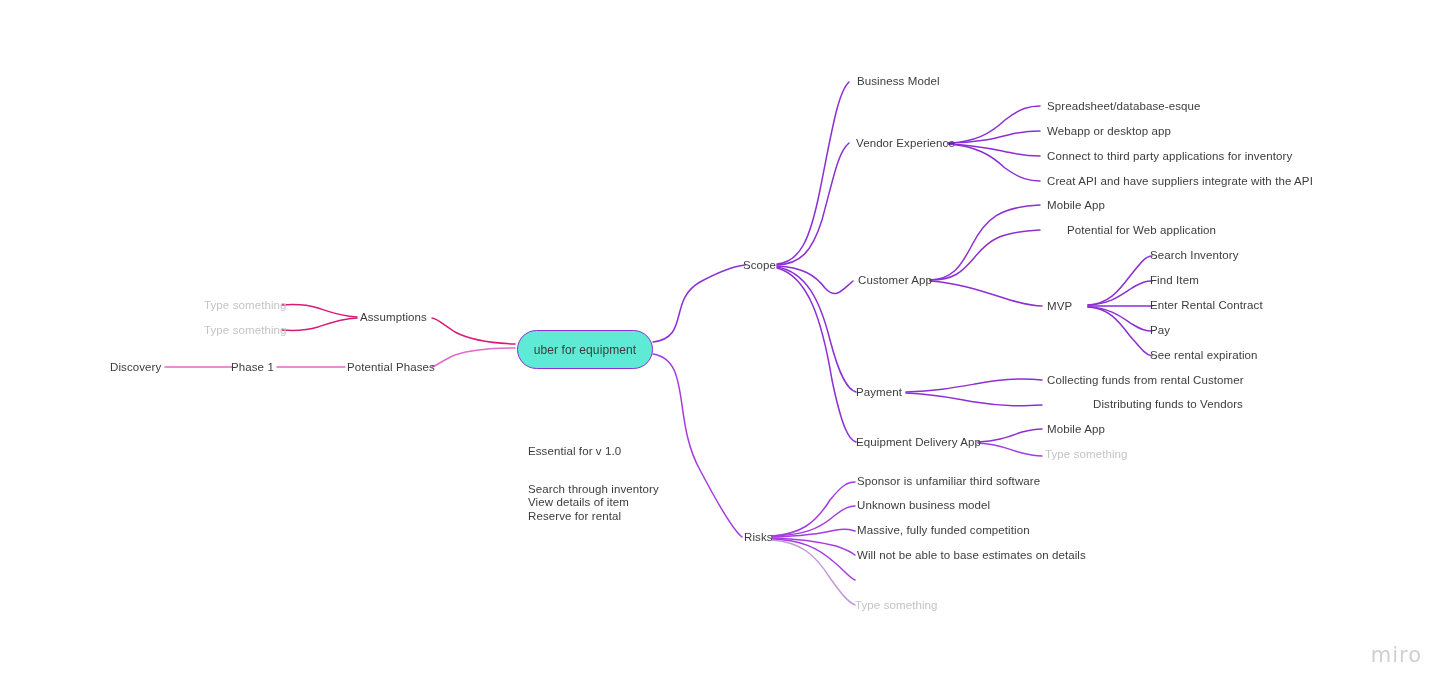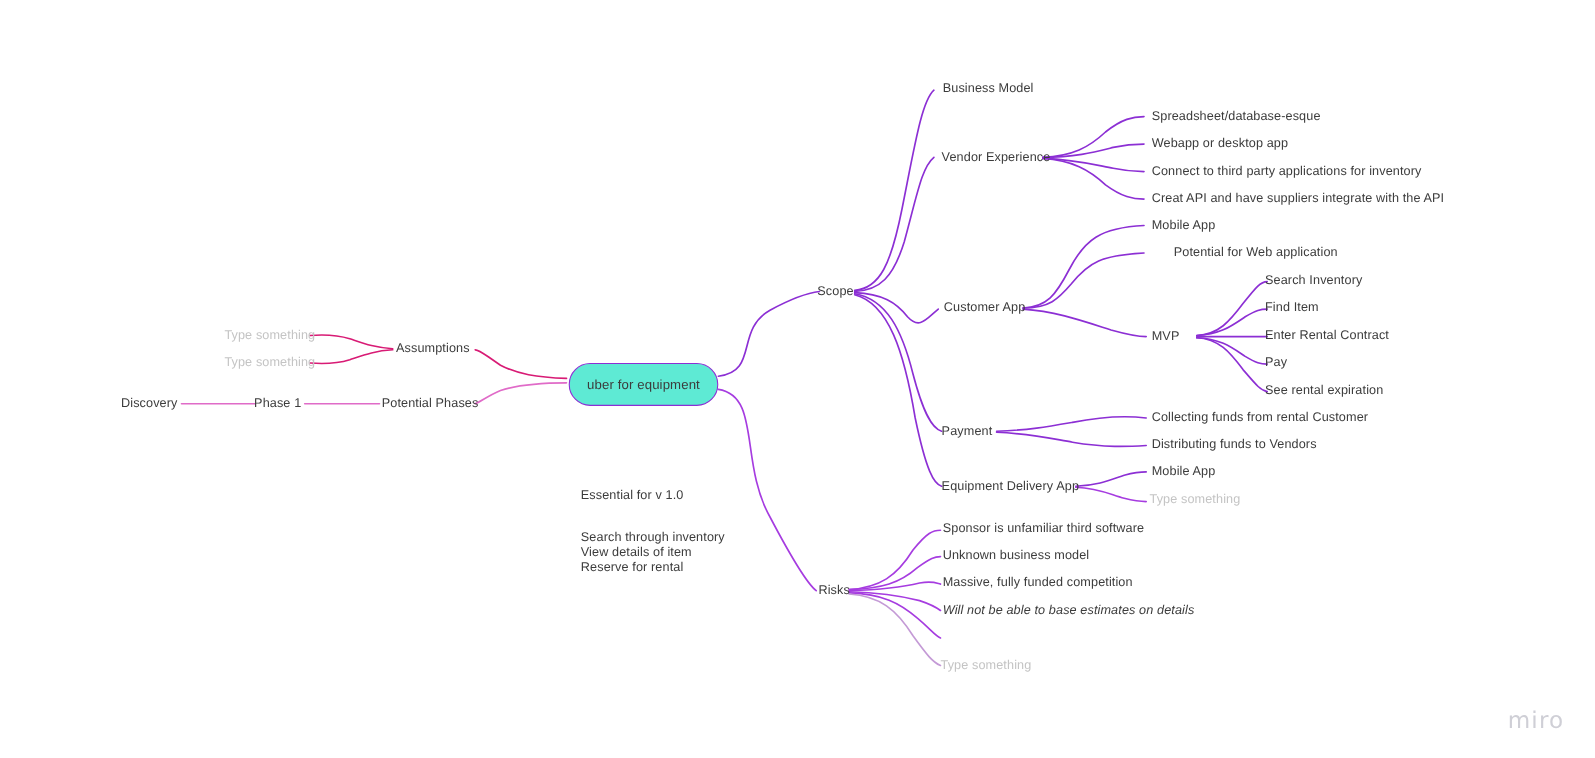--- a/index.html
+++ b/index.html
@@ -192,41 +192,41 @@
   <div class="node" style="left:1150px; top:324px;">
     <span>Pay</span>
   </div>
   <div class="node" style="left:1150px; top:349px;">
     <span>See rental expiration</span>
   </div>
 
   <div class="node" style="left:1047px; top:374px;">
     <span>Collecting funds from rental Customer</span>
   </div>
-  <div class="node" style="left:1047px; top:398px;text-align:center;">
+  <div class="node" style="left:1093px; top:398px;text-align:center;">
     <span>Distributing funds to Vendors</span>
   </div>
 
   <div class="node" style="left:1047px; top:423px;">
     <span>Mobile App</span>
   </div>
   <div class="node placeholder" style="left:1045px; top:448px;">
     <span>Type something</span>
   </div>
 
   <div class="node" style="left:857px; top:475px;">
     <span>Sponsor is unfamiliar third software</span>
   </div>
   <div class="node" style="left:857px; top:499px;">
     <span>Unknown business model</span>
   </div>
   <div class="node" style="left:857px; top:524px;">
     <span>Massive, fully funded competition</span>
   </div>
-  <div class="node" style="left:857px; top:549px;font-style:italic;">
+  <div class="node" style="left:857px; top:549px;">
     <span>Will not be able to base estimates on details</span>
   </div>
   <div class="node placeholder" style="left:855px; top:599px;">
     <span>Type something</span>
   </div>
 
   <div class="node" style="left:360px; top:311px;">
     <span>Assumptions</span>
   </div>
   <div class="node placeholder anchor-right" style="left:204px; top:299px;">

